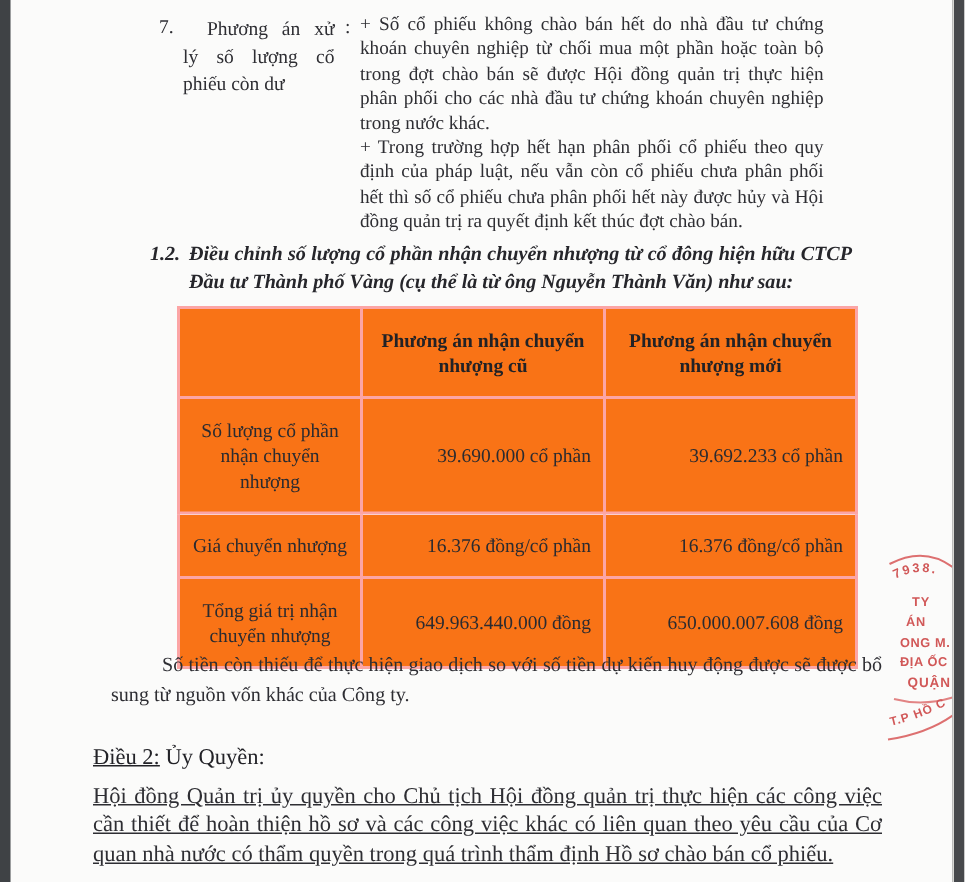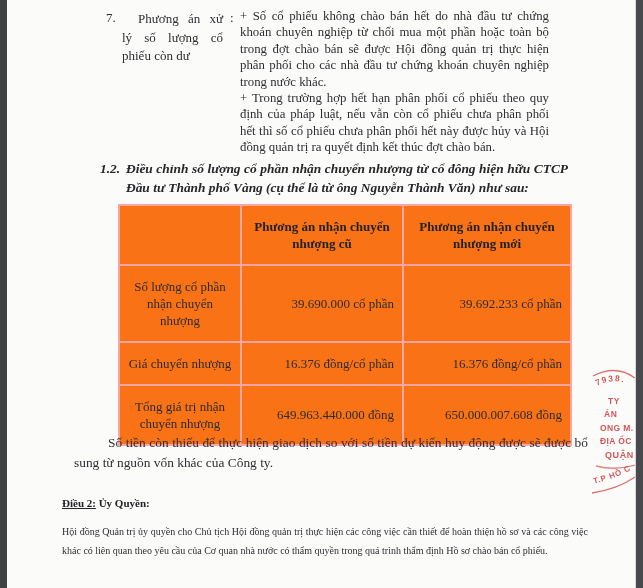--- a/index.html
+++ b/index.html
@@ -67,26 +67,26 @@
 
   
   .note{
     position:absolute;top:433px;left:74px;width:514px;
     font-size:13.4px;line-height:19.5px;text-align:justify;text-indent:34px;
   }
 
   
   .art2h{
     position:absolute;top:497px;left:62px;
-    font-size:11px;font-weight:bold;color:#222227;
+    font-size:15px;font-weight:normal;color:#222227;
   }
   .art2h .u{text-decoration:underline;}
   .art2b{
     position:absolute;top:522px;left:62px;width:526px;
-    font-size:10px;line-height:19.4px;text-align:justify;
+    font-size:15px;line-height:19.4px;text-align:justify;text-decoration:underline;
   }
 
   
   .stamp{
     position:absolute;left:560px;top:355px;width:75px;height:140px;
     overflow:hidden;pointer-events:none;
   }
   .stamp svg{display:block;}
   .stamp path.arc{fill:none;stroke:#dd7070;stroke-width:1.4;}
   .stamp path.arc2{fill:none;stroke:#e28484;stroke-width:1.3;}

